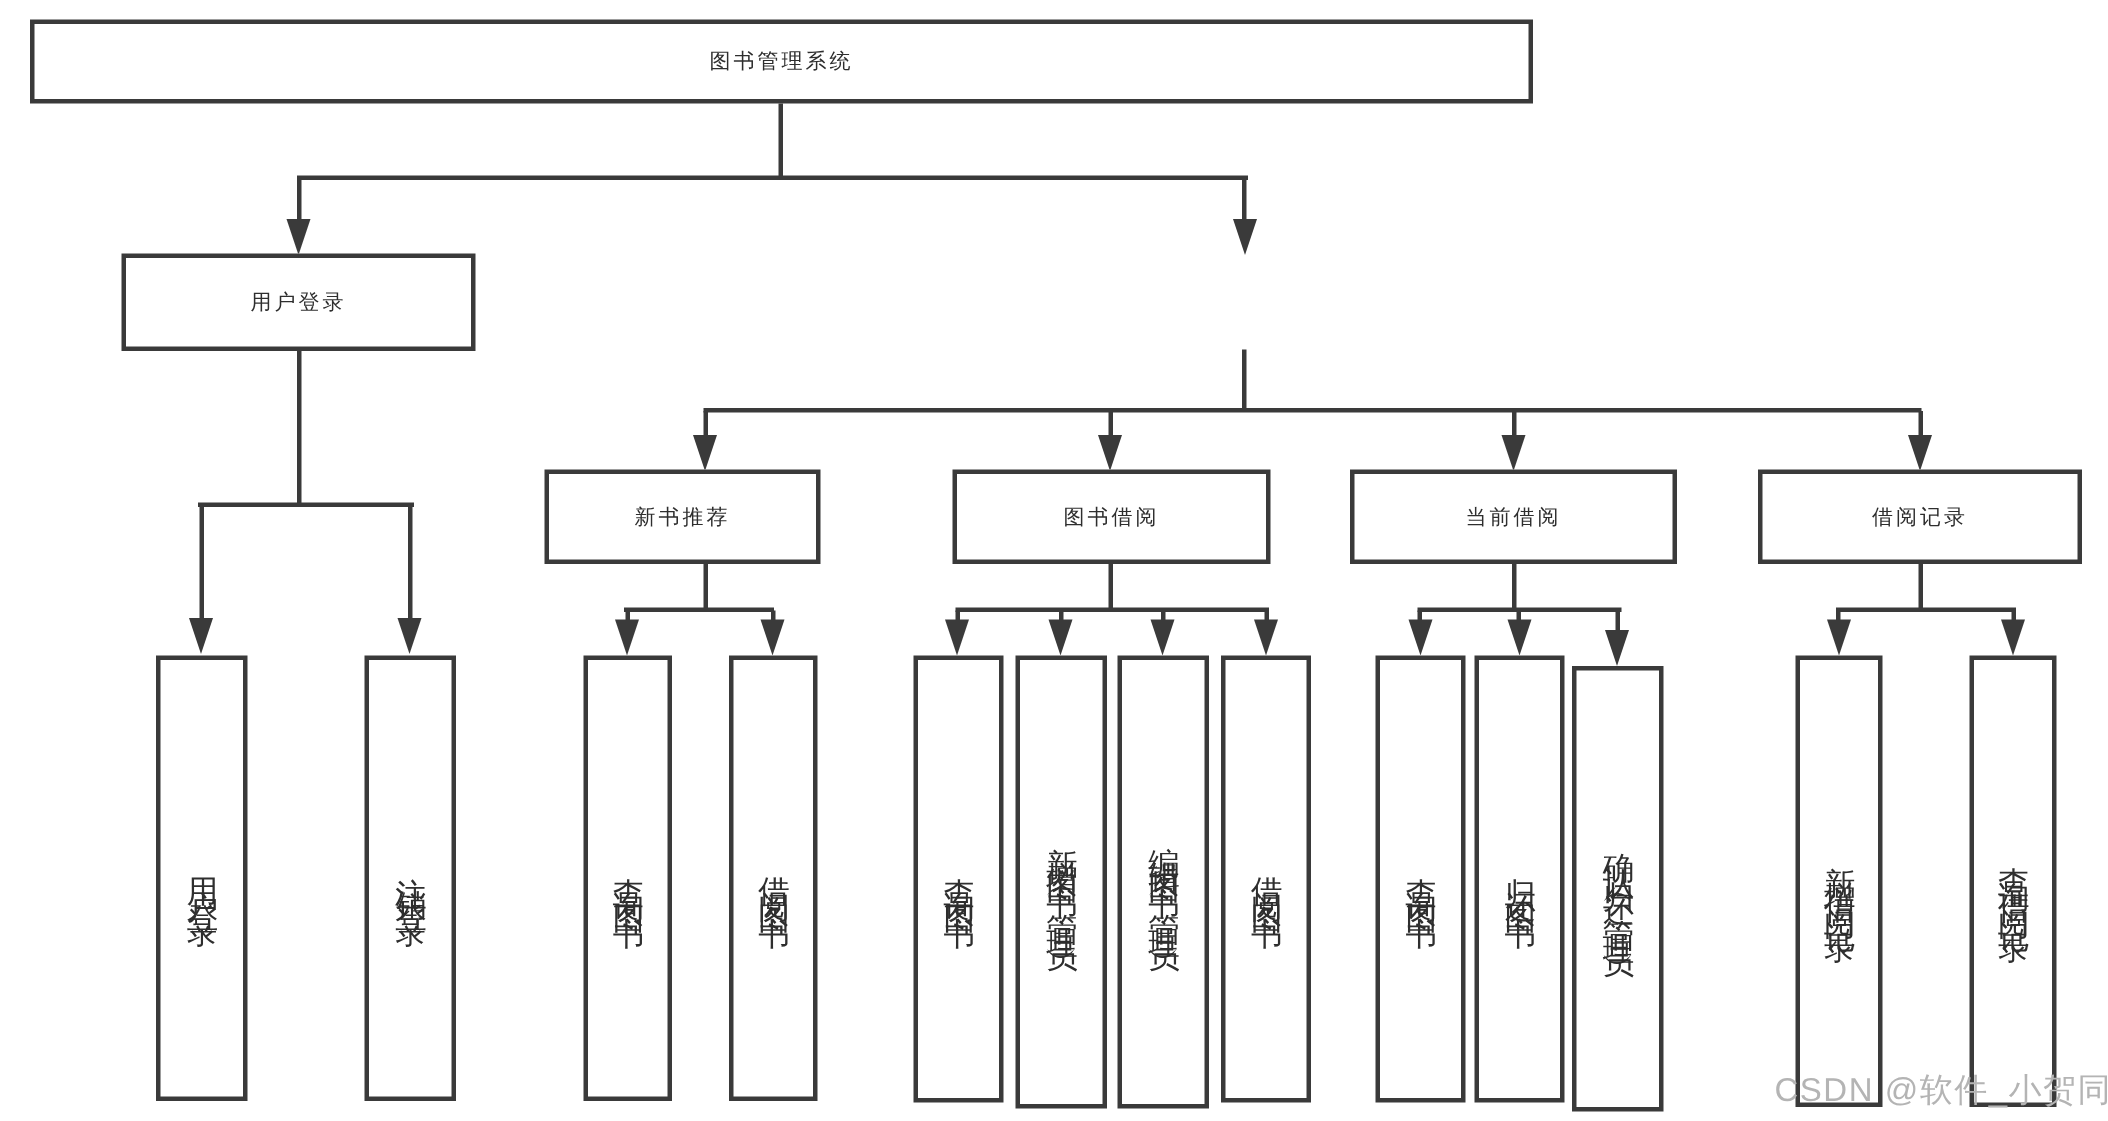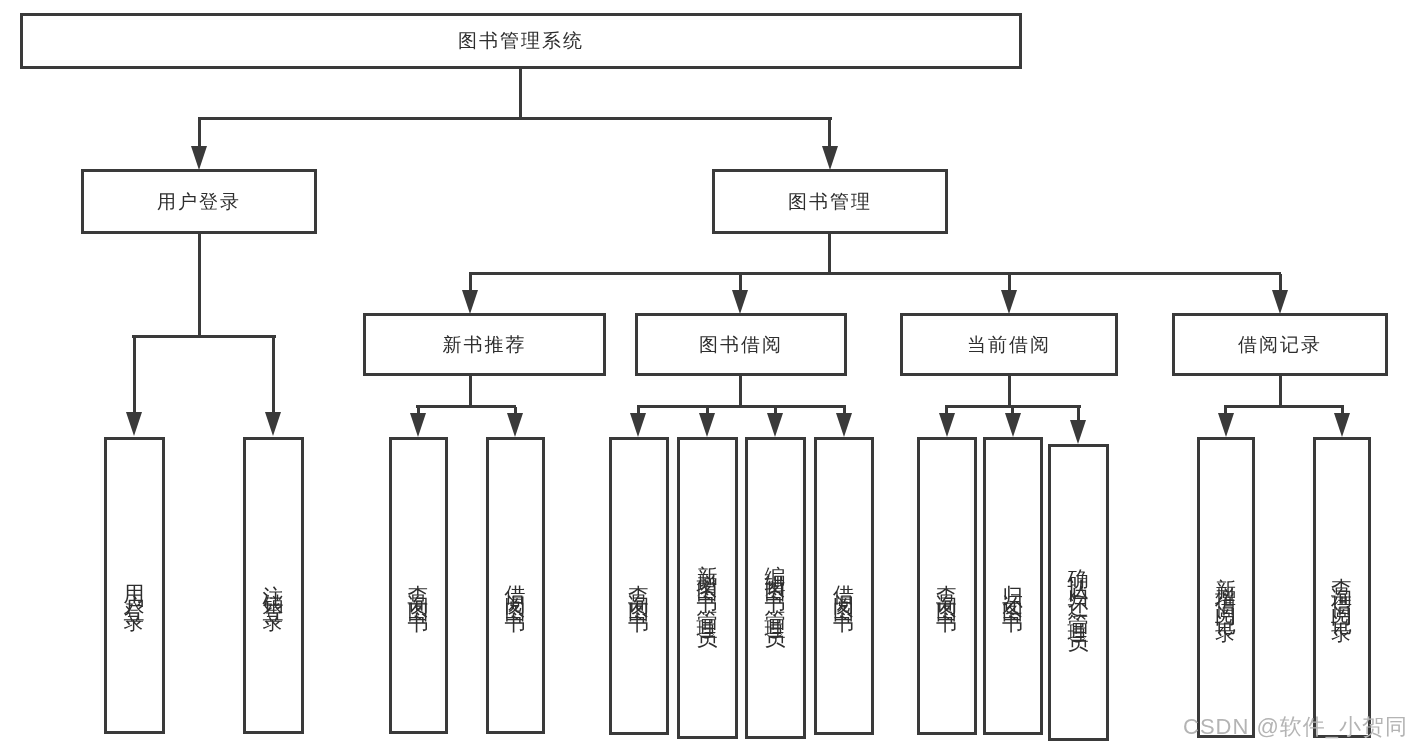--- a/index.html
+++ b/index.html
@@ -13,21 +13,21 @@
   body{
     width:1405px;height:747px;
     font-family:"Liberation Sans","DejaVu Sans",sans-serif;
     color:var(--text);
   }
   .stage{position:relative;width:1405px;height:747px;overflow:hidden;background:var(--background);}
   .box{
     position:absolute;box-sizing:border-box;
     border:3px solid var(--line);background:#fff;
     display:flex;align-items:center;justify-content:center;
-    font-size:19px;letter-spacing:2px;color:var(--text);
+    font-size:14px;letter-spacing:2px;color:var(--text);
     z-index:2;
   }
   .vbox{
     position:absolute;box-sizing:border-box;
     border:3px solid var(--line);background:#fff;
     display:flex;align-items:center;justify-content:center;
     z-index:2;
   }
   .vbox span{
     writing-mode:vertical-rl;text-orientation:mixed;
@@ -105,23 +105,22 @@
   <div class="vl" style="left:1279px;top:376px;width:3px;height:31px;"></div>
   <div class="hl" style="left:1224px;top:405px;width:120px;height:3px;"></div>
   <div class="vl" style="left:1224px;top:407px;width:3px;height:8px;"></div>
   <div class="arw" style="left:1218px;top:413px;"></div>
   <div class="vl" style="left:1341px;top:407px;width:3px;height:8px;"></div>
   <div class="arw" style="left:1334px;top:413px;"></div>
 
   <div class="box" style="left:20px;top:13px;width:1002px;height:56px;">图书管理系统</div>
 
   <div class="box" style="left:81px;top:169px;width:236px;height:65px;">用户登录</div>
-  <div class="box" style="left:712px;top:169px;width:236px;height:65px;">图书管理</div>
 
-  <div class="box" style="left:363px;top:313px;width:243px;height:63px;">新书推荐</div>
+  <div class="box" style="left:363px;top:313px;width:184px;height:63px;">新书推荐</div>
   <div class="box" style="left:900px;top:313px;width:218px;height:63px;">当前借阅</div>
   <div class="box" style="left:635px;top:313px;width:212px;height:63px;">图书借阅</div>
   <div class="box" style="left:1172px;top:313px;width:216px;height:63px;">借阅记录</div>
 
   <div class="vbox" style="left:104px;top:437px;width:61px;height:297px;">
     <span>用户登录</span>
   </div>
   <div class="vbox" style="left:243px;top:437px;width:61px;height:297px;">
     <span>注销登录</span>
   </div>

